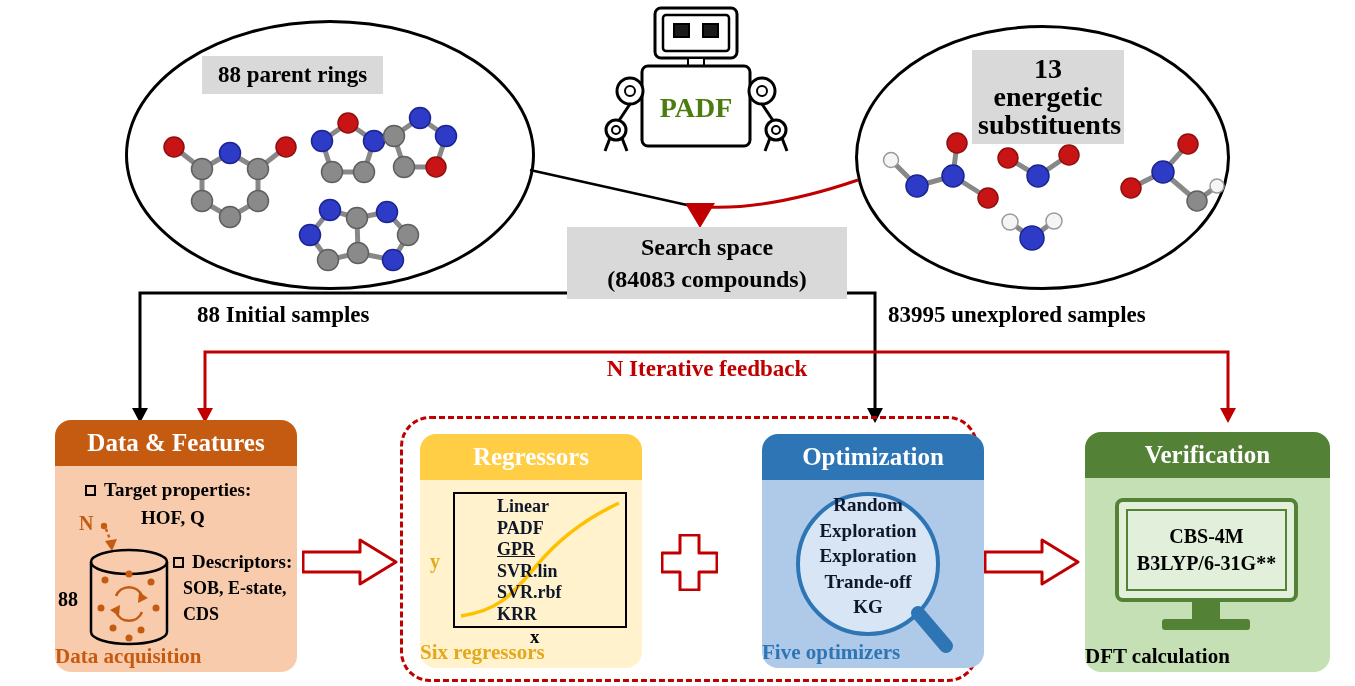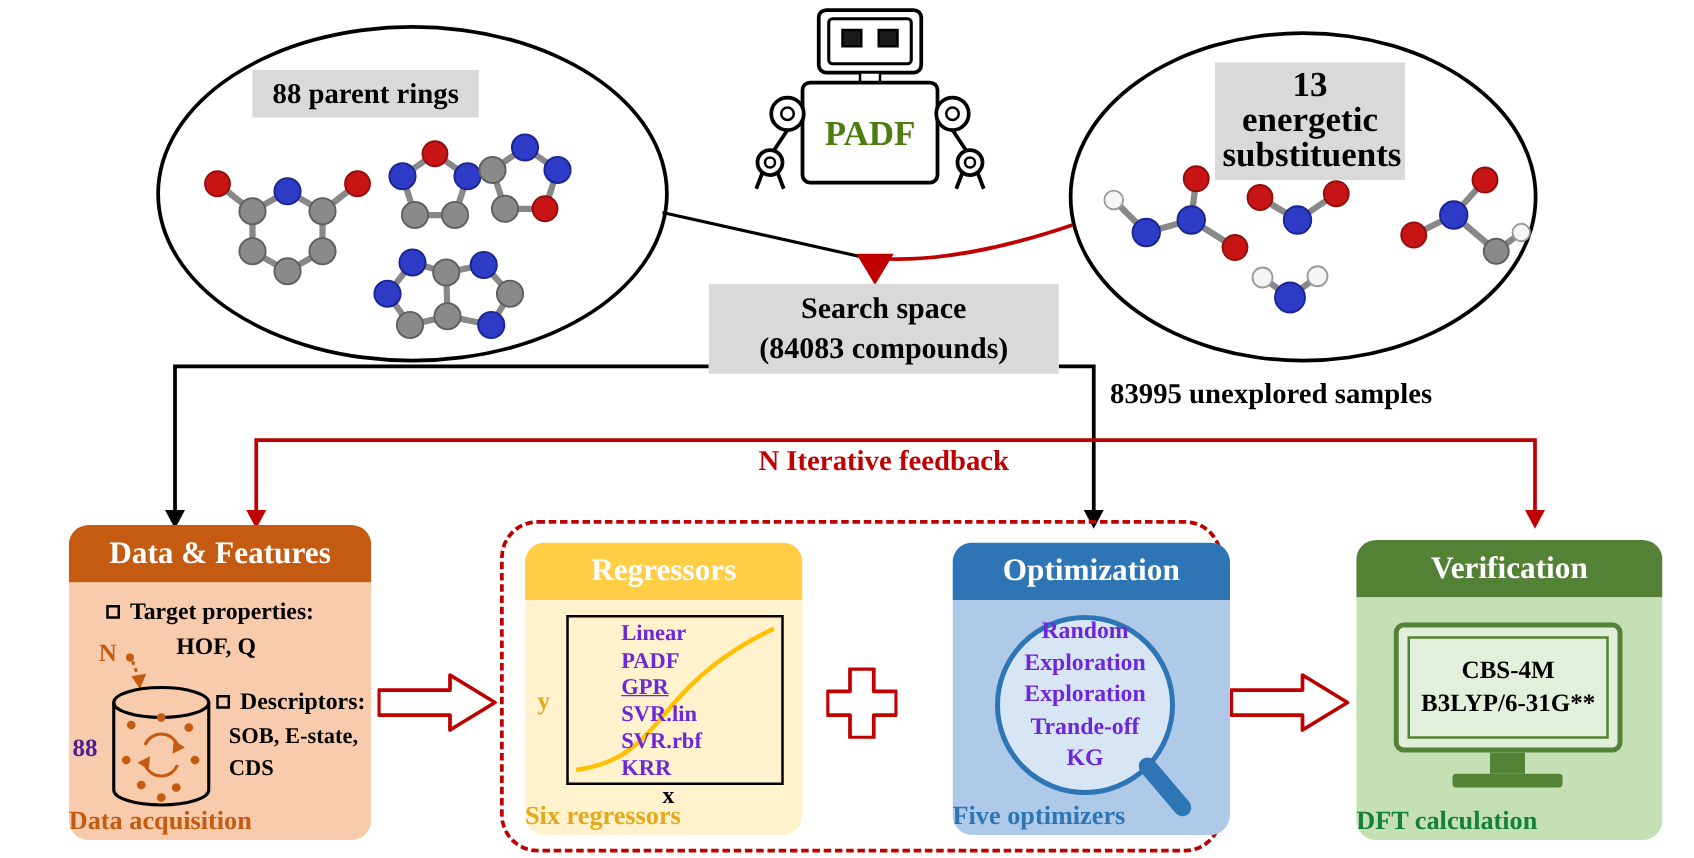--- a/index.html
+++ b/index.html
@@ -7,21 +7,21 @@
   #canvas { position: relative; width: 1355px; height: 686px; background: #fff; overflow: hidden; }
   .abs { position: absolute; }
   .ellipse { position:absolute; border: 3px solid #000; border-radius: 50%; z-index: 1; }
   .gray-label { position:absolute; background: #D9D9D9; font-weight: bold; text-align: center; color: #000; z-index: 3; }
   .txt { position:absolute; font-weight: bold; color:#000; z-index: 3; white-space: nowrap; }
   .panel { position:absolute; border-radius: 16px; overflow: hidden; display: flex; flex-direction: column; z-index: 3; }
   .panel-header { height: 46px; display: flex; align-items: center; justify-content: center; color: #fff; font-weight: bold; font-size: 25px; flex: 0 0 auto; }
   .panel-body { position: relative; flex: 1; }
   .footer-label { position: absolute; left: 0; right: 0; bottom: 3px; text-align: left; font-weight: bold; font-size: 21px; z-index: 4; }
   .sq { display: inline-block; width: 11px; height: 11px; border: 2px solid #000; margin-right: 8px; }
-  .item-line { font-weight: bold; font-size: 19px; color: #6d28d9; }
+  .item-line { font-weight: bold; font-size: 19px; color: #0f172a; }
   svg.deco { position: absolute; z-index: 1; }
   .dashed-box { position: absolute; border: 3px dashed #C00000; border-radius: 30px; z-index: 2; }
   .monitor { position: absolute; border: 4px solid #538135; border-radius: 8px; background: #E2EFDA; }
   .monitor-screen { position: absolute; left: 7px; right: 7px; top: 7px; bottom: 7px; border: 2px solid #538135; display: flex; flex-direction: column; align-items: center; justify-content: center; gap: 4px; font-weight: bold; font-size: 20px; color: #000; }
 </style>
 </head>
 <body>
 
 <div id="canvas">
 
@@ -154,20 +154,21 @@
   <div class="gray-label" style="left:972px; top:50px; width:152px; padding:5px 6px; font-size:28px; line-height:28px;">
     <div>13 energetic</div>
     <div>substituents</div>
   </div>
 
   <div class="gray-label" style="left:567px; top:227px; width:280px; padding:4px 0; font-size:24px; line-height:32px;">
     <div>Search space</div>
     <div>(84083 compounds)</div>
   </div>
 
+  <div class="txt" style="left:197px; top:302px; font-size:23px;">88 Initial samples</div>
   <div class="txt" style="left:888px; top:302px; font-size:23px;">83995 unexplored samples</div>
   <div class="txt" style="left:597px; top:356px; width:220px; text-align:center; font-size:23px; color:#C00000;">N Iterative feedback</div>
 
   <div class="dashed-box" style="left:400px; top:416px; width:578px; height:266px;"></div>
 
   <div class="panel" style="left:55px; top:420px; width:242px; height:252px;">
     <div class="panel-header" style="background:#C55A11;">Data &amp; Features</div>
     <div class="panel-body" style="background:#F8CBAD;">
       <div class="abs" style="left:30px; top:13px; font-weight:bold; font-size:19px;">
         <span class="sq"></span><span>Target properties:</span>
@@ -192,21 +193,21 @@
           <circle cx="58" cy="82" r="3.5"></circle>
             <circle cx="46" cy="90" r="3.5"></circle>
         </g>
         <g stroke="#C55A11" stroke-width="2.5" fill="none">
           <path d="M33,48 A14,14 0 0 1 59,48"></path>
           <path d="M59,64 A14,14 0 0 1 33,64"></path>
           <polygon points="56,44 65,50 55,55" fill="#C55A11" stroke="none"></polygon>
           <polygon points="36,68 27,62 37,57" fill="#C55A11" stroke="none"></polygon>
         </g>
       </svg>
-      <div class="abs" style="left:3px; top:122px; font-weight:bold; font-size:20px; color:#4c1d95;">88</div>
+      <div class="abs" style="left:3px; top:122px; font-weight:bold; font-size:20px; color:#000000;">88</div>
       <div class="abs" style="left:118px; top:85px; font-weight:bold; font-size:19px;">
         <span class="sq"></span><span>Descriptors:</span>
       </div>
       <div class="abs" style="left:128px; top:112px; font-weight:bold; font-size:18px;">SOB, E-state,</div>
       <div class="abs" style="left:128px; top:138px; font-weight:bold; font-size:18px;">CDS</div>
       <div class="footer-label" style="color:#C55A11;">Data acquisition</div>
     </div>
   </div>
 
   <svg class="deco" style="left:302px; top:538px; z-index:3;" width="96" height="48" viewBox="0 0 96 48">
@@ -265,17 +266,17 @@
     <div class="panel-header" style="background:#538135;">Verification</div>
     <div class="panel-body" style="background:#C5E0B4;">
       <div class="monitor" style="left:30px; top:20px; width:183px; height:104px;">
         <div class="monitor-screen">
           <div>CBS-4M</div>
           <div>B3LYP/6-31G**</div>
         </div>
       </div>
       <div class="abs" style="left:107px; top:124px; width:28px; height:17px; background:#538135;"></div>
       <div class="abs" style="left:77px; top:141px; width:88px; height:11px; background:#538135; border-radius:3px;"></div>
-      <div class="footer-label" style="color:#15803d;">DFT calculation</div>
+      <div class="footer-label" style="color:#000000;">DFT calculation</div>
     </div>
   </div>
 
 </div>
 
 </body></html>

